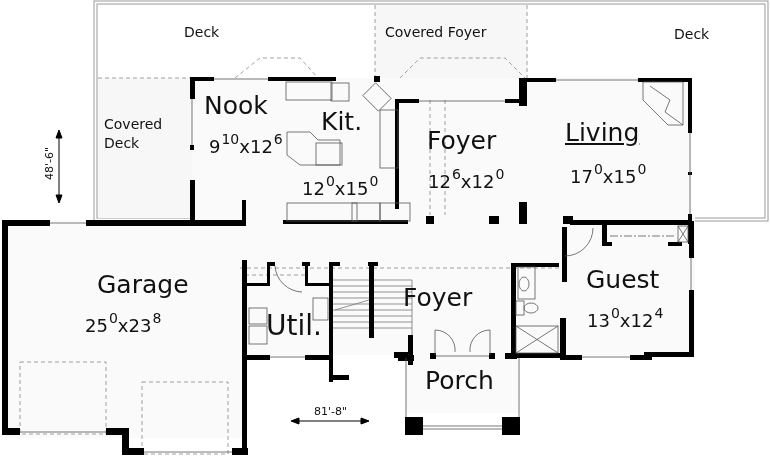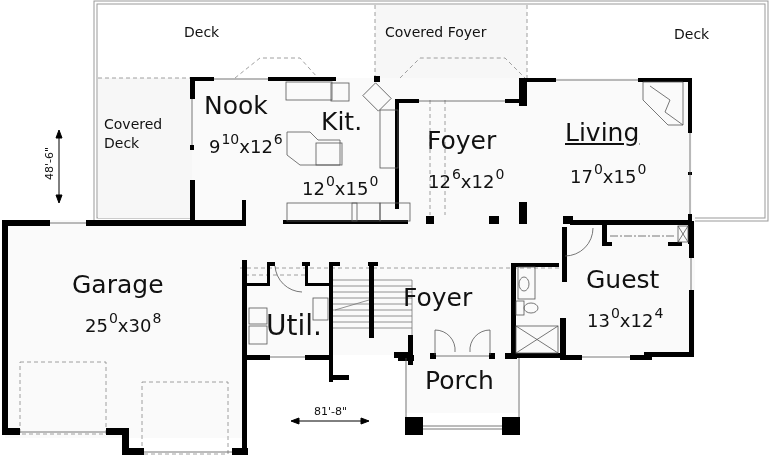--- a/index.html
+++ b/index.html
@@ -234,23 +234,23 @@
 <div class="lbl room-name" style="left:427px;top:128px;">Foyer</div>
 <div class="lbl dims" style="left:428px;top:167px;">
   <span>12</span><sup>6</sup><span>x</span><span>12</span><sup>0</sup>
 </div>
 
 <div class="lbl room-name" style="left:565px;top:120px;text-decoration:underline;">Living</div>
 <div class="lbl dims" style="left:539px;top:162px;margin-left:31px;">
   <span>17</span><sup>0</sup><span>x</span><span>15</span><sup>0</sup>
 </div>
 
-<div class="lbl room-name" style="left:72px;top:272px;">Garage</div>
+<div class="lbl room-name" style="left:97px;top:272px;">Garage</div>
 <div class="lbl dims" style="left:85px;top:311px;">
-  <span>25</span><sup>0</sup><span>x</span><span>30</span><sup>8</sup>
+  <span>25</span><sup>0</sup><span>x</span><span>23</span><sup>8</sup>
 </div>
 
 <div class="lbl room-name" style="left:266px;top:312px;font-size:28px;">Util.</div>
 <div class="lbl room-name" style="left:403px;top:285px;">Foyer</div>
 <div class="lbl room-name" style="left:586px;top:267px;">Guest</div>
 <div class="lbl dims" style="left:587px;top:306px;">
   <span>13</span><sup>0</sup><span>x</span><span>12</span><sup>4</sup>
 </div>
 <div class="lbl room-name" style="left:425px;top:368px;">Porch</div>
 

